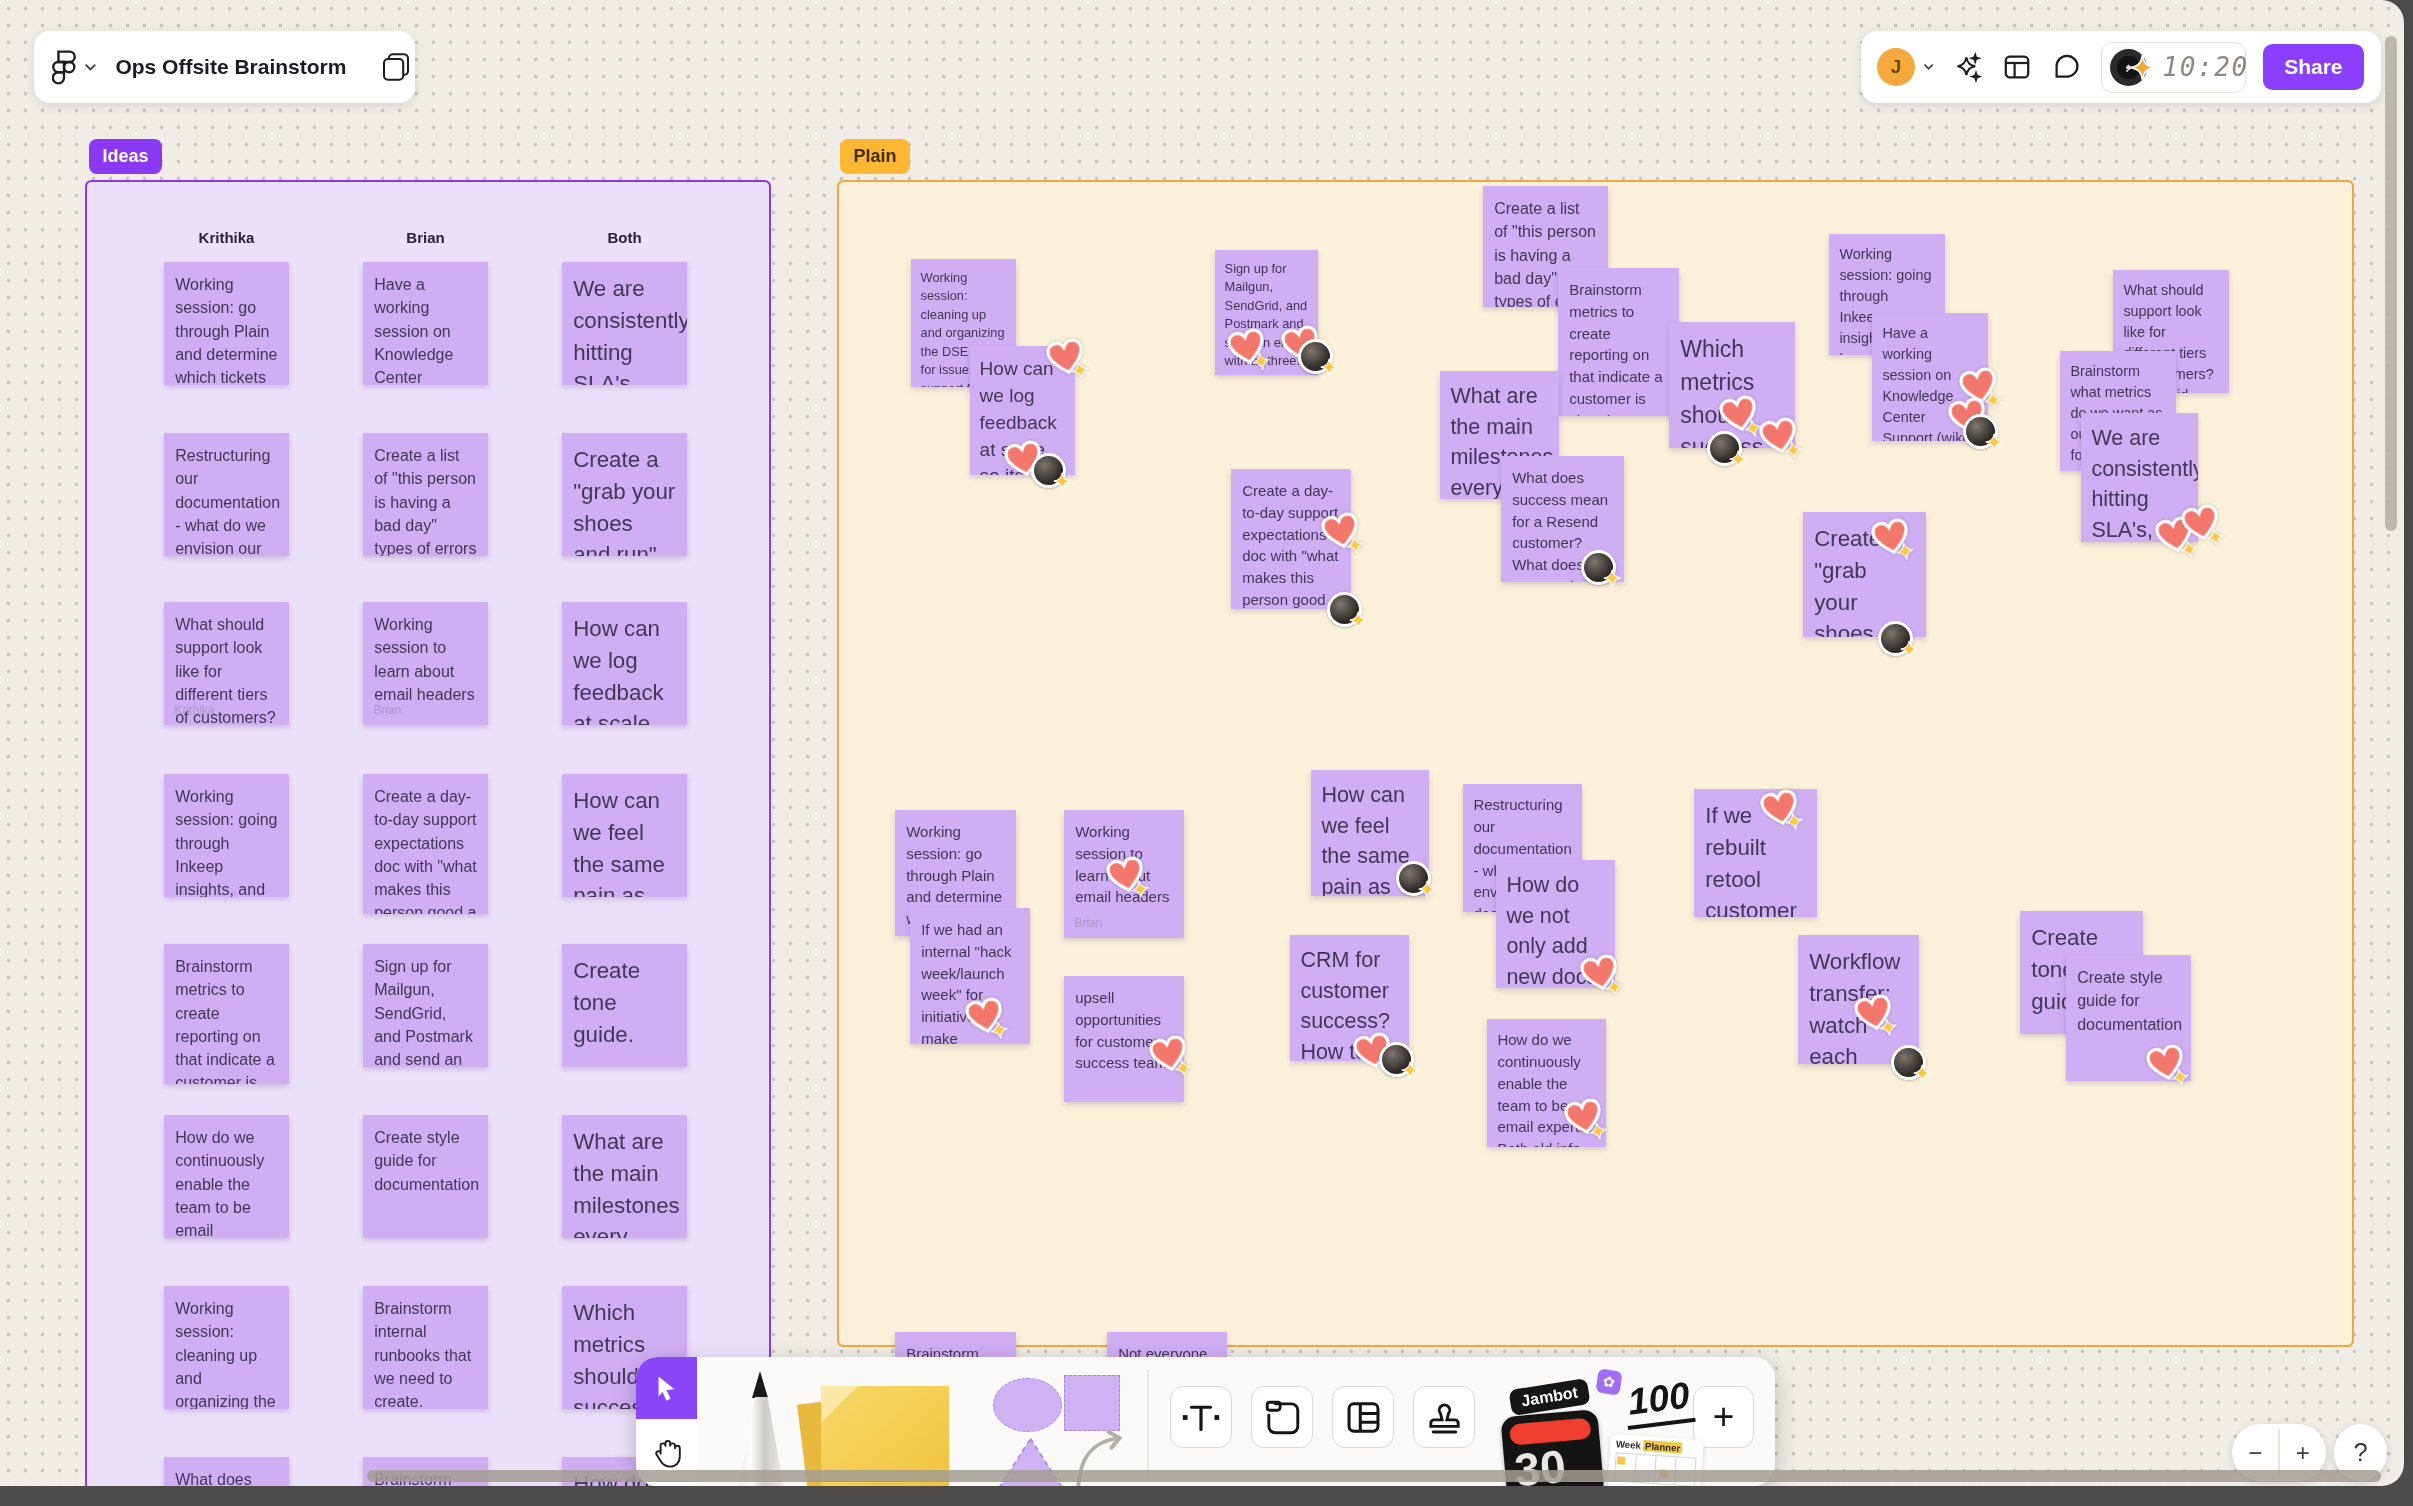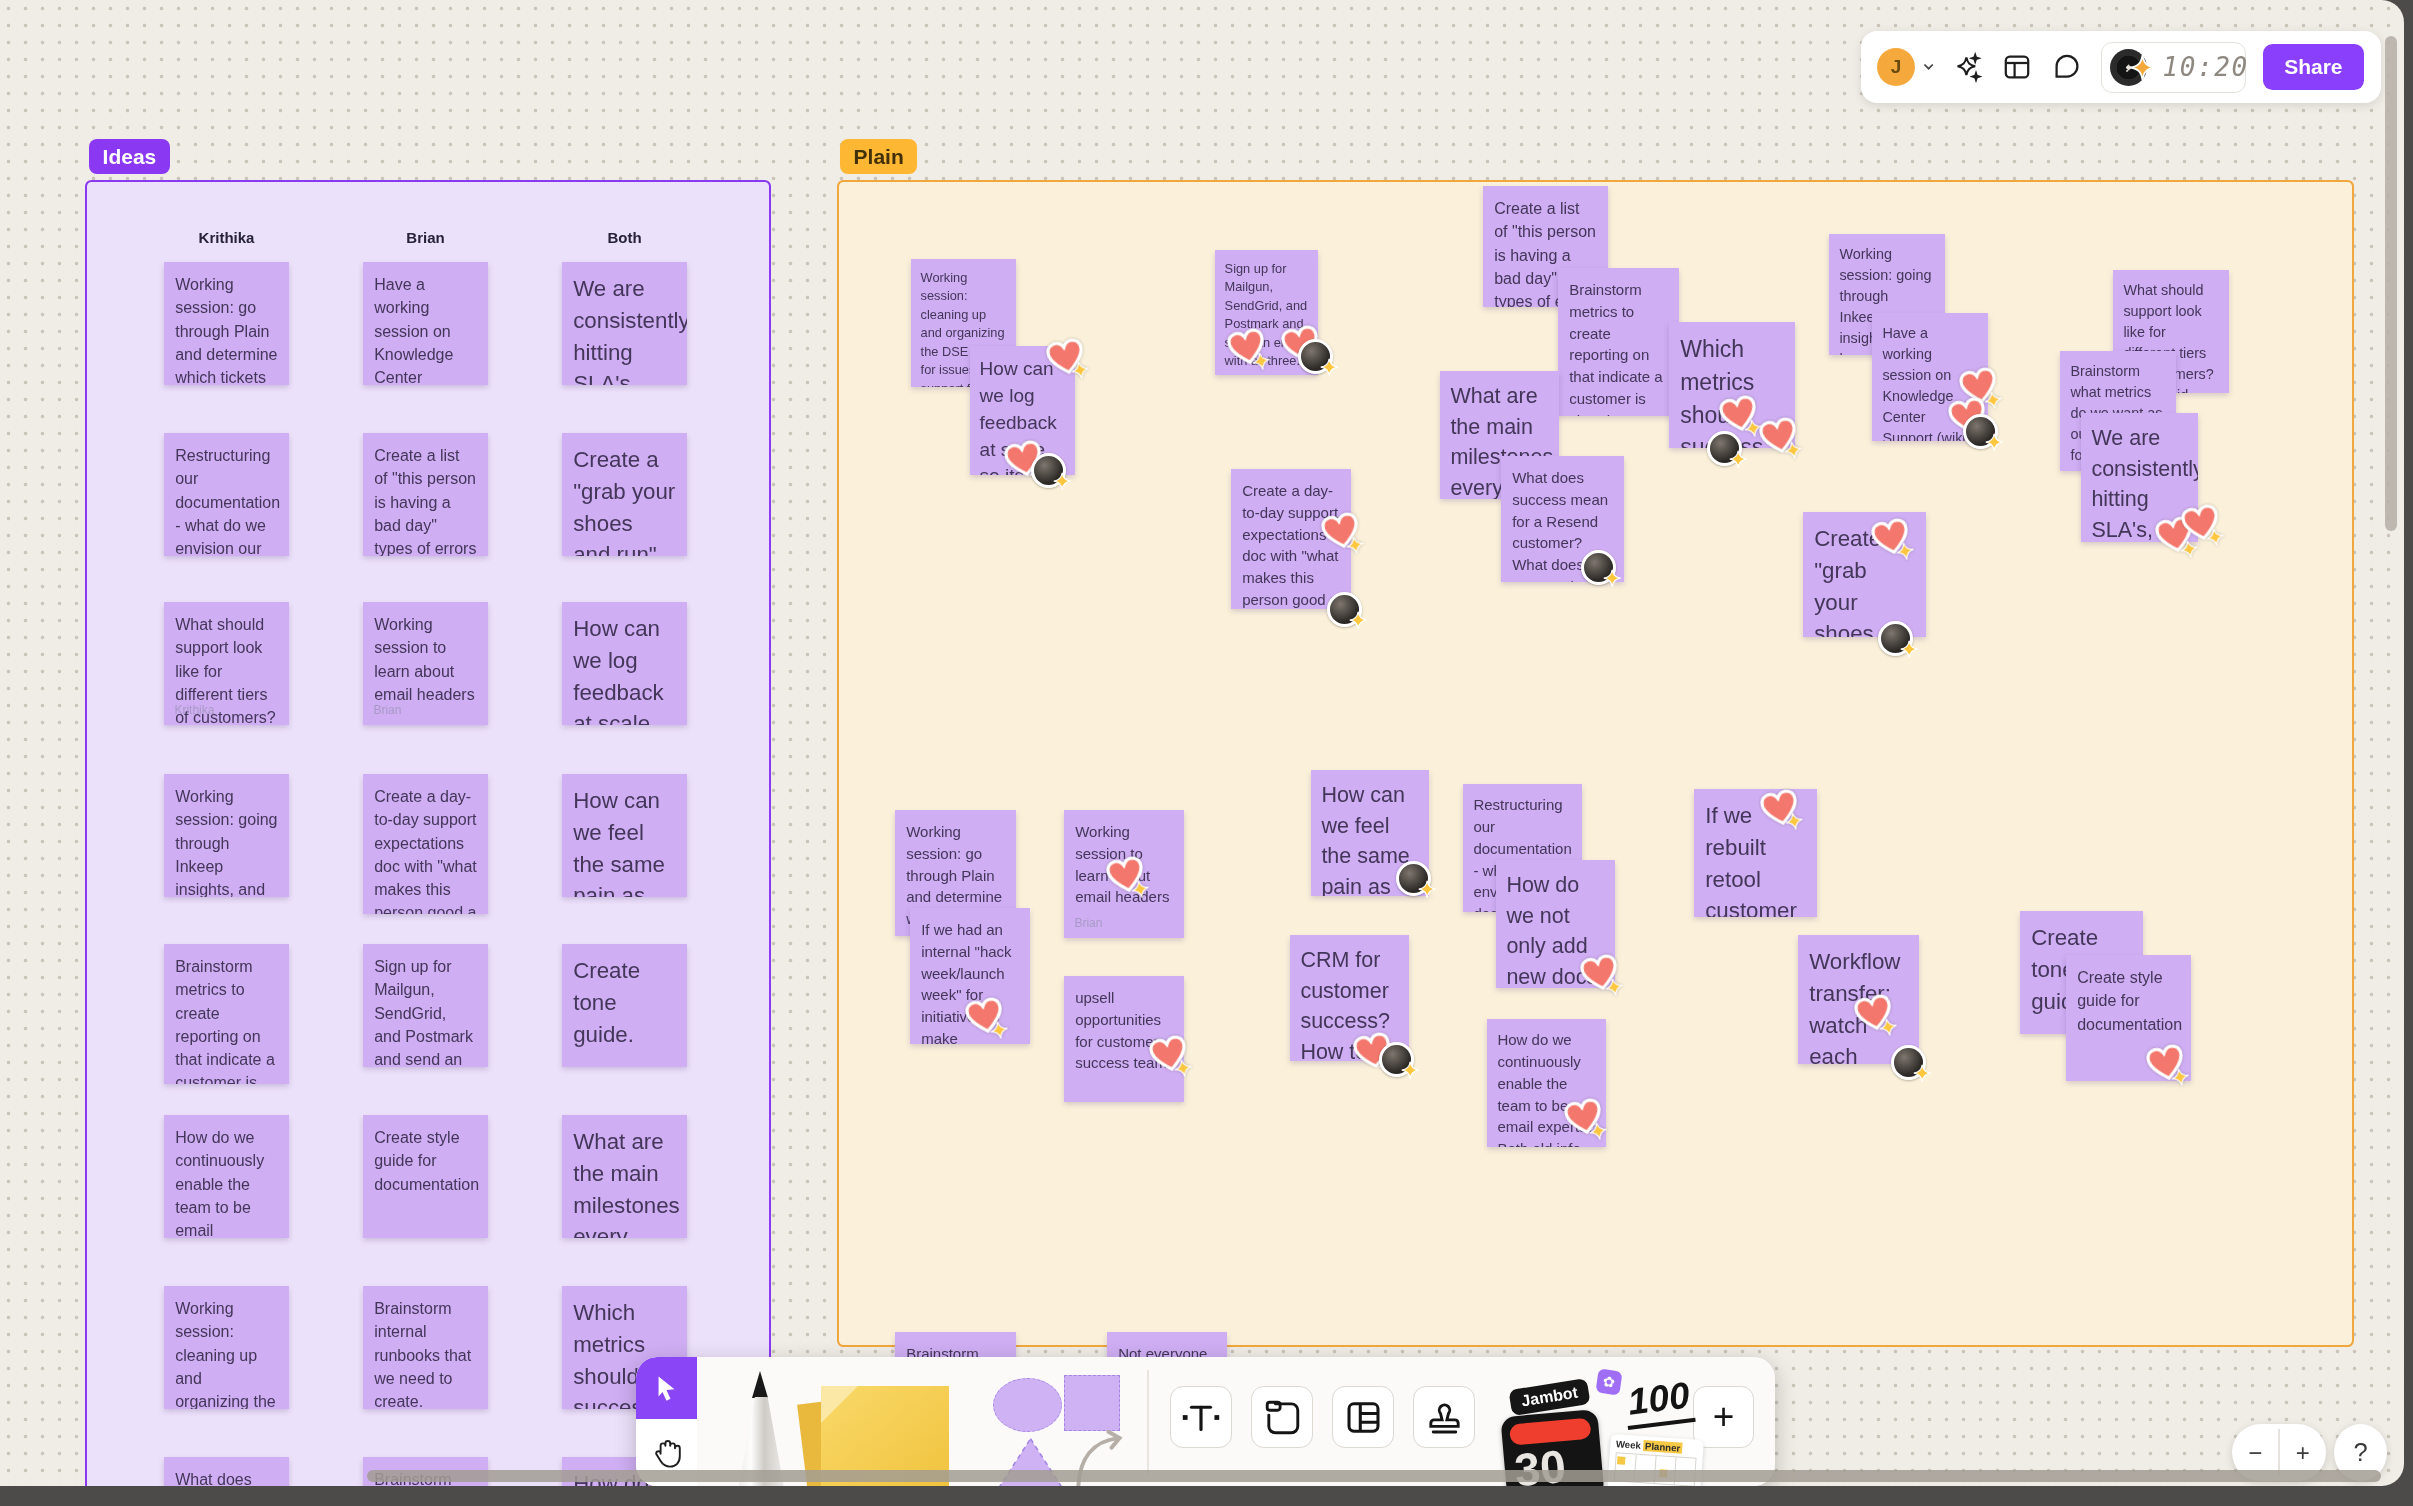--- a/index.html
+++ b/index.html
@@ -11,21 +11,21 @@
     background-image: radial-gradient(#ccc5ba 1.7px, transparent 2.1px);
     background-size: 17px 17px; }
 
   
   .section { position:absolute; border-radius:6.4px; }
   .section-ideas { left:85px; top:180px; width:686px; height:1516px;
     background:#ece1fa; border:2.4px solid #8a38f2; }
   .section-voting { left:837px; top:180px; width:1517px; height:1167px;
     background:#fbf1da; border:2.4px solid #f0a73d; }
   .section-label { position:absolute; top:139px; height:35px; padding:0 13.6px;
-    border-radius:8px; font-weight:bold; font-size:21px; display:flex; align-items:center; z-index:3; }
+    border-radius:8px; font-weight:bold; font-size:18px; display:flex; align-items:center; z-index:3; }
   .label-ideas { left:89px; background:#8a38f2; color:#ffffff; }
   .label-voting { left:840px; background:#fdb733; color:#42300a; }
 
   .col-header { position:absolute; width:125px; text-align:center; font-weight:bold;
     font-size:15px; color:#27213a; z-index:2; }
 
   
   .note { position:absolute; background:#cfaef3; box-shadow:0 3.2px 5.6px rgba(84,56,125,0.22); z-index:2; }
   .note-text { color:#433659; line-height:1.45; white-space:pre-wrap; overflow:hidden; height:100%; }
   .note.big .note-text { line-height:1.42; }
@@ -626,20 +626,43 @@
         </div>
       </div>
       <div class="note" style="left: 895px; top: 1332px; width: 121px; height: 121px;">
         <div class="note-text" style="font-size: 15px; padding: 11.2px;">Brainstorm internal runbooks that we need to create.</div>
       </div>
       <div class="note" style="left: 1107px; top: 1332px; width: 120px; height: 121px;">
         <div class="note-text" style="font-size: 15px; padding: 11.2px;">Not everyone reads</div>
       </div>
     </div>
 
+  <div class="pill header-left">
+    <span>
+      <svg width="24" height="35" viewBox="0 0 30 44" fill="none" stroke="#1e1e1e" stroke-width="3">
+        <path d="M8 2 h14 a6.5 6.5 0 0 1 0 13 h-14 z"></path>
+        <path d="M8 15 h7 v13 h-7 a6.5 6.5 0 0 1 0 -13 z"></path>
+        <circle cx="21.5" cy="21.5" r="6.5"></circle>
+        <path d="M8 28 h7 v7 a7 7 0 1 1 -7 -7 z"></path>
+      </svg>
+    </span>
+    <span class="chev">
+      <svg width="12.8" height="8" viewBox="0 0 16 10" fill="none" stroke="#444" stroke-width="2.5">
+          <path d="M2 2 L8 8 L14 2"></path>
+        </svg>
+    </span>
+    <span class="doc-title">Ops Offsite Brainstorm</span>
+    <span class="vdiv"></span>
+    <span class="hl-copy">
+      <svg width="32" height="32" viewBox="0 0 40 40" fill="none" stroke="#1e1e1e" stroke-width="2.6">
+        <rect x="11" y="4" width="24" height="26" rx="5"></rect>
+        <rect x="5" y="10" width="24" height="26" rx="5" fill="#fff"></rect>
+      </svg>
+    </span>
+  </div>
 
   <div class="pill header-right">
     <div class="avatar-j">J</div>
     <span style="margin-left:-9.6px;">
       <svg width="11.2" height="7.2" viewBox="0 0 16 10" fill="none" stroke="#444" stroke-width="2.5">
           <path d="M2 2 L8 8 L14 2"></path>
         </svg>
     </span>
     <span>
       <svg width="32" height="32" viewBox="0 0 40 40" fill="none" stroke="#1e1e1e" stroke-width="2.6">

